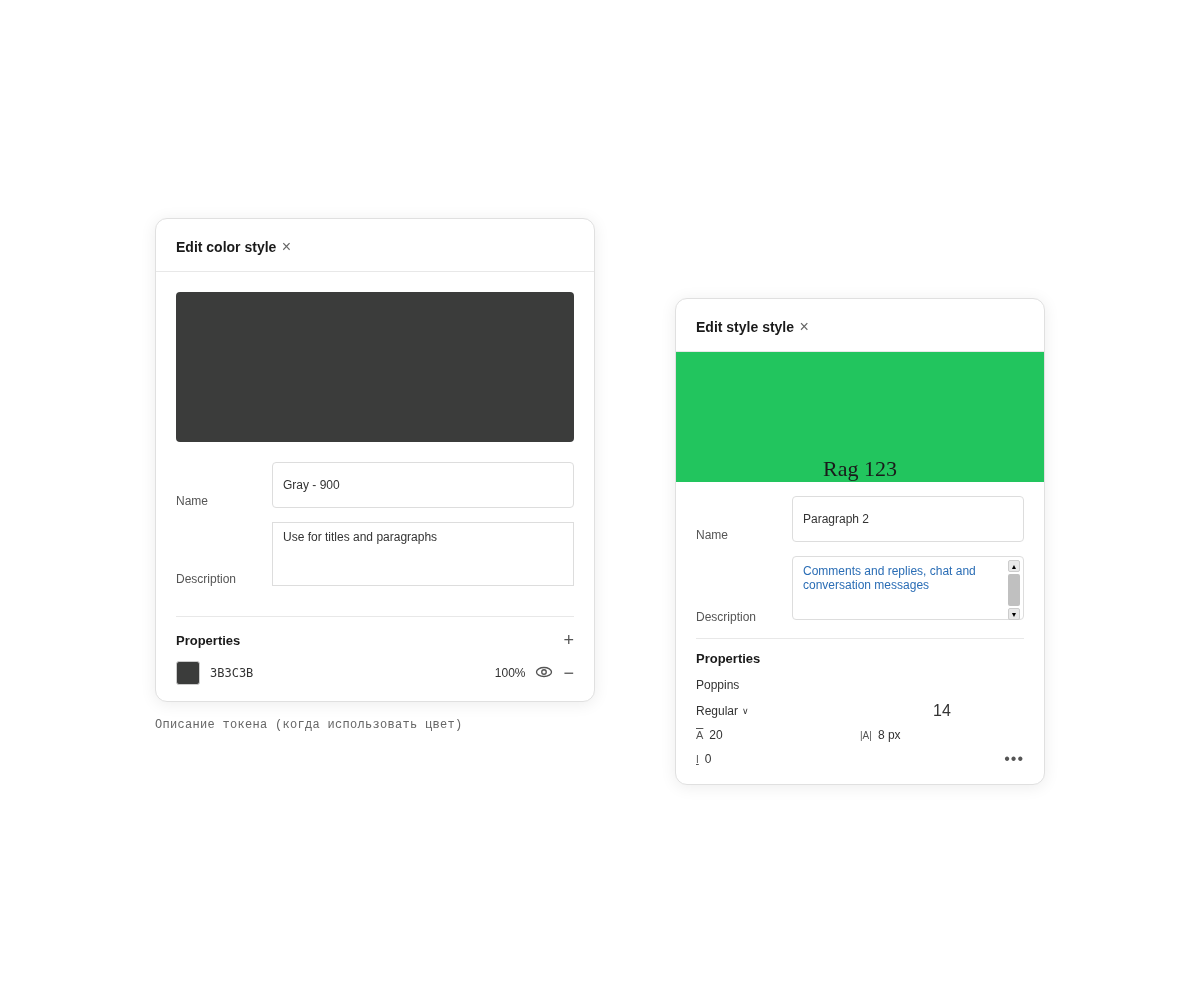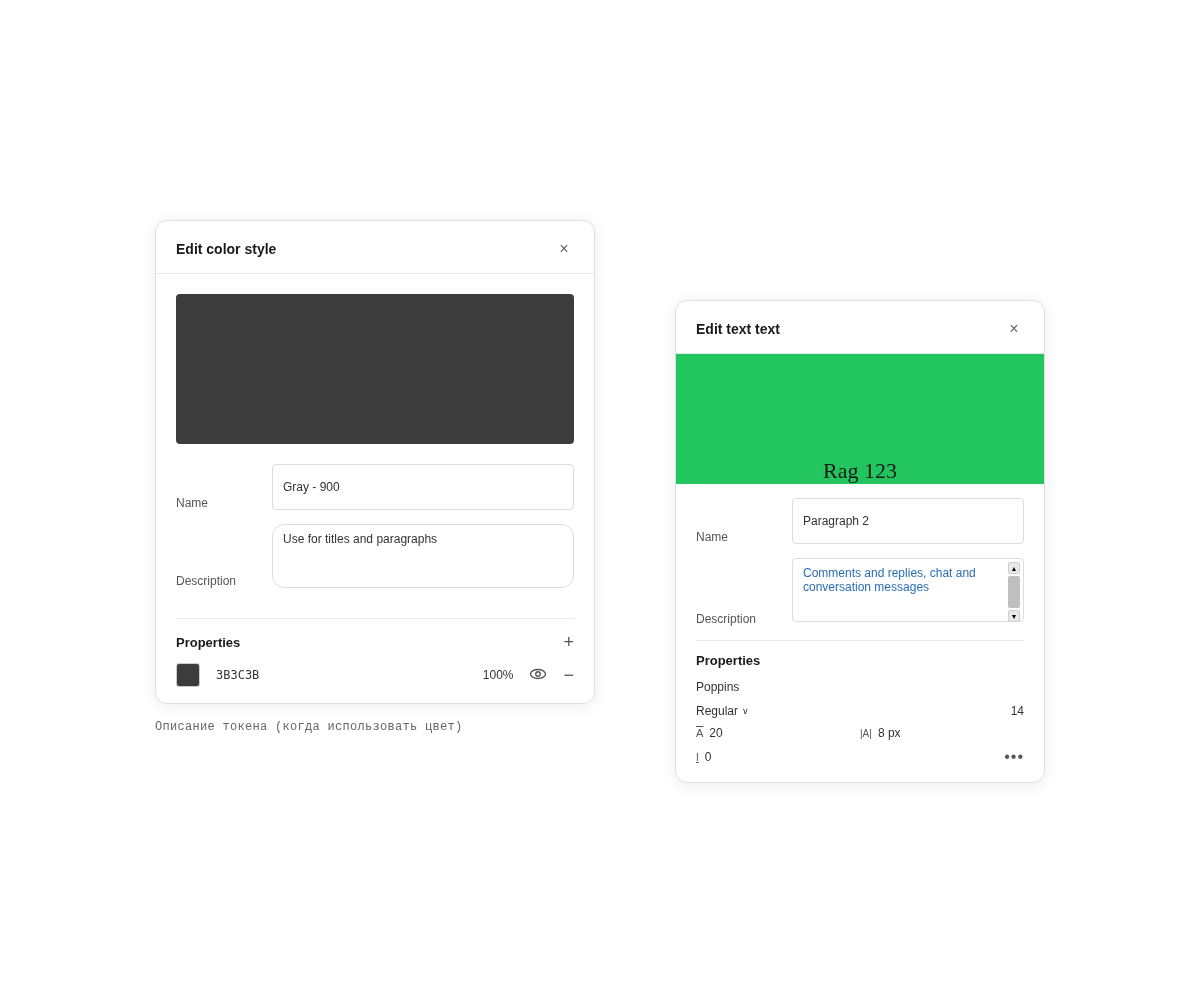--- a/index.html
+++ b/index.html
@@ -44,21 +44,21 @@
     }
 
     
     .color-dialog {
       width: 440px;
     }
 
     .dialog-header {
       display: flex;
       align-items: center;
-      justify-content: space-between;
+      justify-content: flex-start;
       padding: 18px 20px 14px 20px;
       border-bottom: 1px solid #e8e8e8;
     }
 
     .dialog-title {
       font-size: 14px;
       font-weight: 600;
       color: #1a1a1a;
     }
 
@@ -111,21 +111,21 @@
       font-size: 12px;
       color: #333;
       background: #fff;
       outline: none;
     }
 
     .form-textarea {
       flex: 1;
       padding: 7px 10px;
       border: 1px solid #ddd;
-      border-radius: 12px;
+      border-radius: 0;
       font-size: 12px;
       color: #333;
       background: #fff;
       resize: none;
       height: 64px;
       outline: none;
       font-family: inherit;
     }
 
     .divider {
@@ -157,21 +157,21 @@
       cursor: pointer;
       font-size: 18px;
       color: #555;
       line-height: 1;
       padding: 0;
     }
 
     .color-property-row {
       display: flex;
       align-items: center;
-      gap: 16px;
+      gap: 10px;
     }
 
     .color-swatch {
       width: 24px;
       height: 24px;
       background: #3b3c3b;
       border-radius: 3px;
       border: 1px solid #ccc;
       flex-shrink: 0;
     }
@@ -267,24 +267,24 @@
     .text-prop-weight {
       font-size: 12px;
       color: #333;
       display: flex;
       align-items: center;
       gap: 4px;
       flex: 1;
     }
 
     .text-prop-size {
-      font-size: 12px;
-      color: #333;
-      flex: 1;
-      text-align: right;
+      font-size: 16px;
+      color: #333;
+      flex: 1;
+      text-align: center;
     }
 
     .text-prop-leading-row {
       display: flex;
       align-items: center;
       margin-bottom: 8px;
     }
 
     .text-prop-leading {
       display: flex;
@@ -426,21 +426,21 @@
       </div>
     </div>
 
     <div class="caption-text">Описание токена (когда использовать цвет)</div>
   </div>
 
   <div class="right-panel-wrapper">
     <div class="dialog text-dialog">
 
       <div class="dialog-header">
-        <span class="dialog-title">Edit text text</span>
+        <span class="dialog-title">Edit style style</span>
         <button class="close-btn">×</button>
       </div>
 
       <div class="text-preview-area">
         <span class="text-preview-content">Rag 123</span>
       </div>
 
       <div class="text-form-section">
         <div class="form-row">
           <label class="form-label">Name</label>

